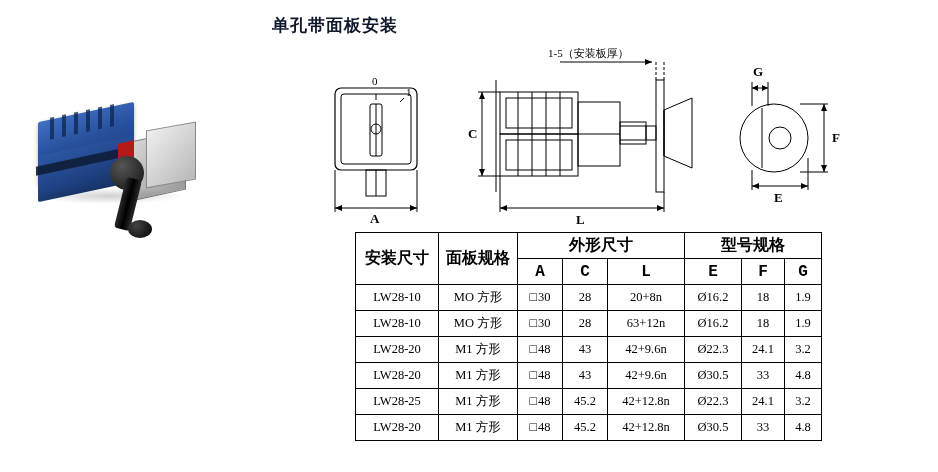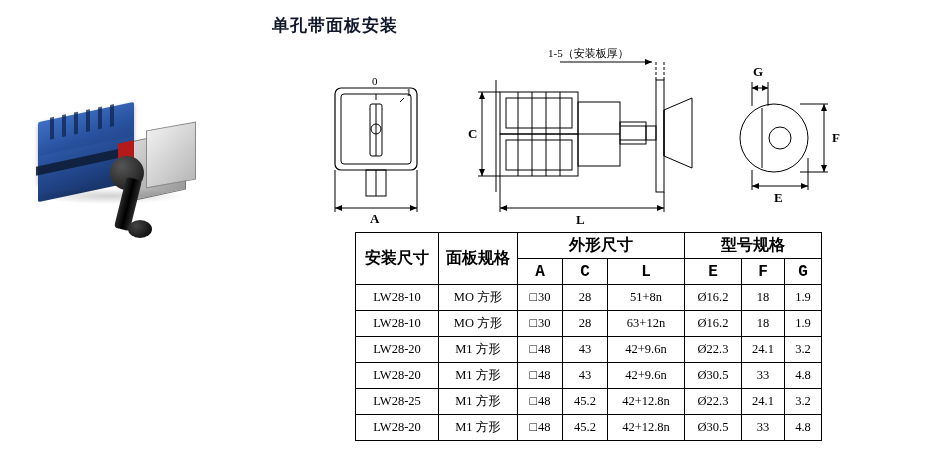--- a/index.html
+++ b/index.html
@@ -187,21 +187,21 @@
       <th class="cw7">F</th>
       <th class="cw8">G</th>
     </tr>
   </thead>
   <tbody>
     <tr>
       <td>LW28-10</td>
       <td>MO 方形</td>
       <td class="sq">30</td>
       <td>28</td>
-      <td>51+8n</td>
+      <td>20+8n</td>
       <td>Ø16.2</td>
       <td>18</td>
       <td>1.9</td>
     </tr>
     <tr>
       <td>LW28-10</td>
       <td>MO 方形</td>
       <td class="sq">30</td>
       <td>28</td>
       <td>63+12n</td>

